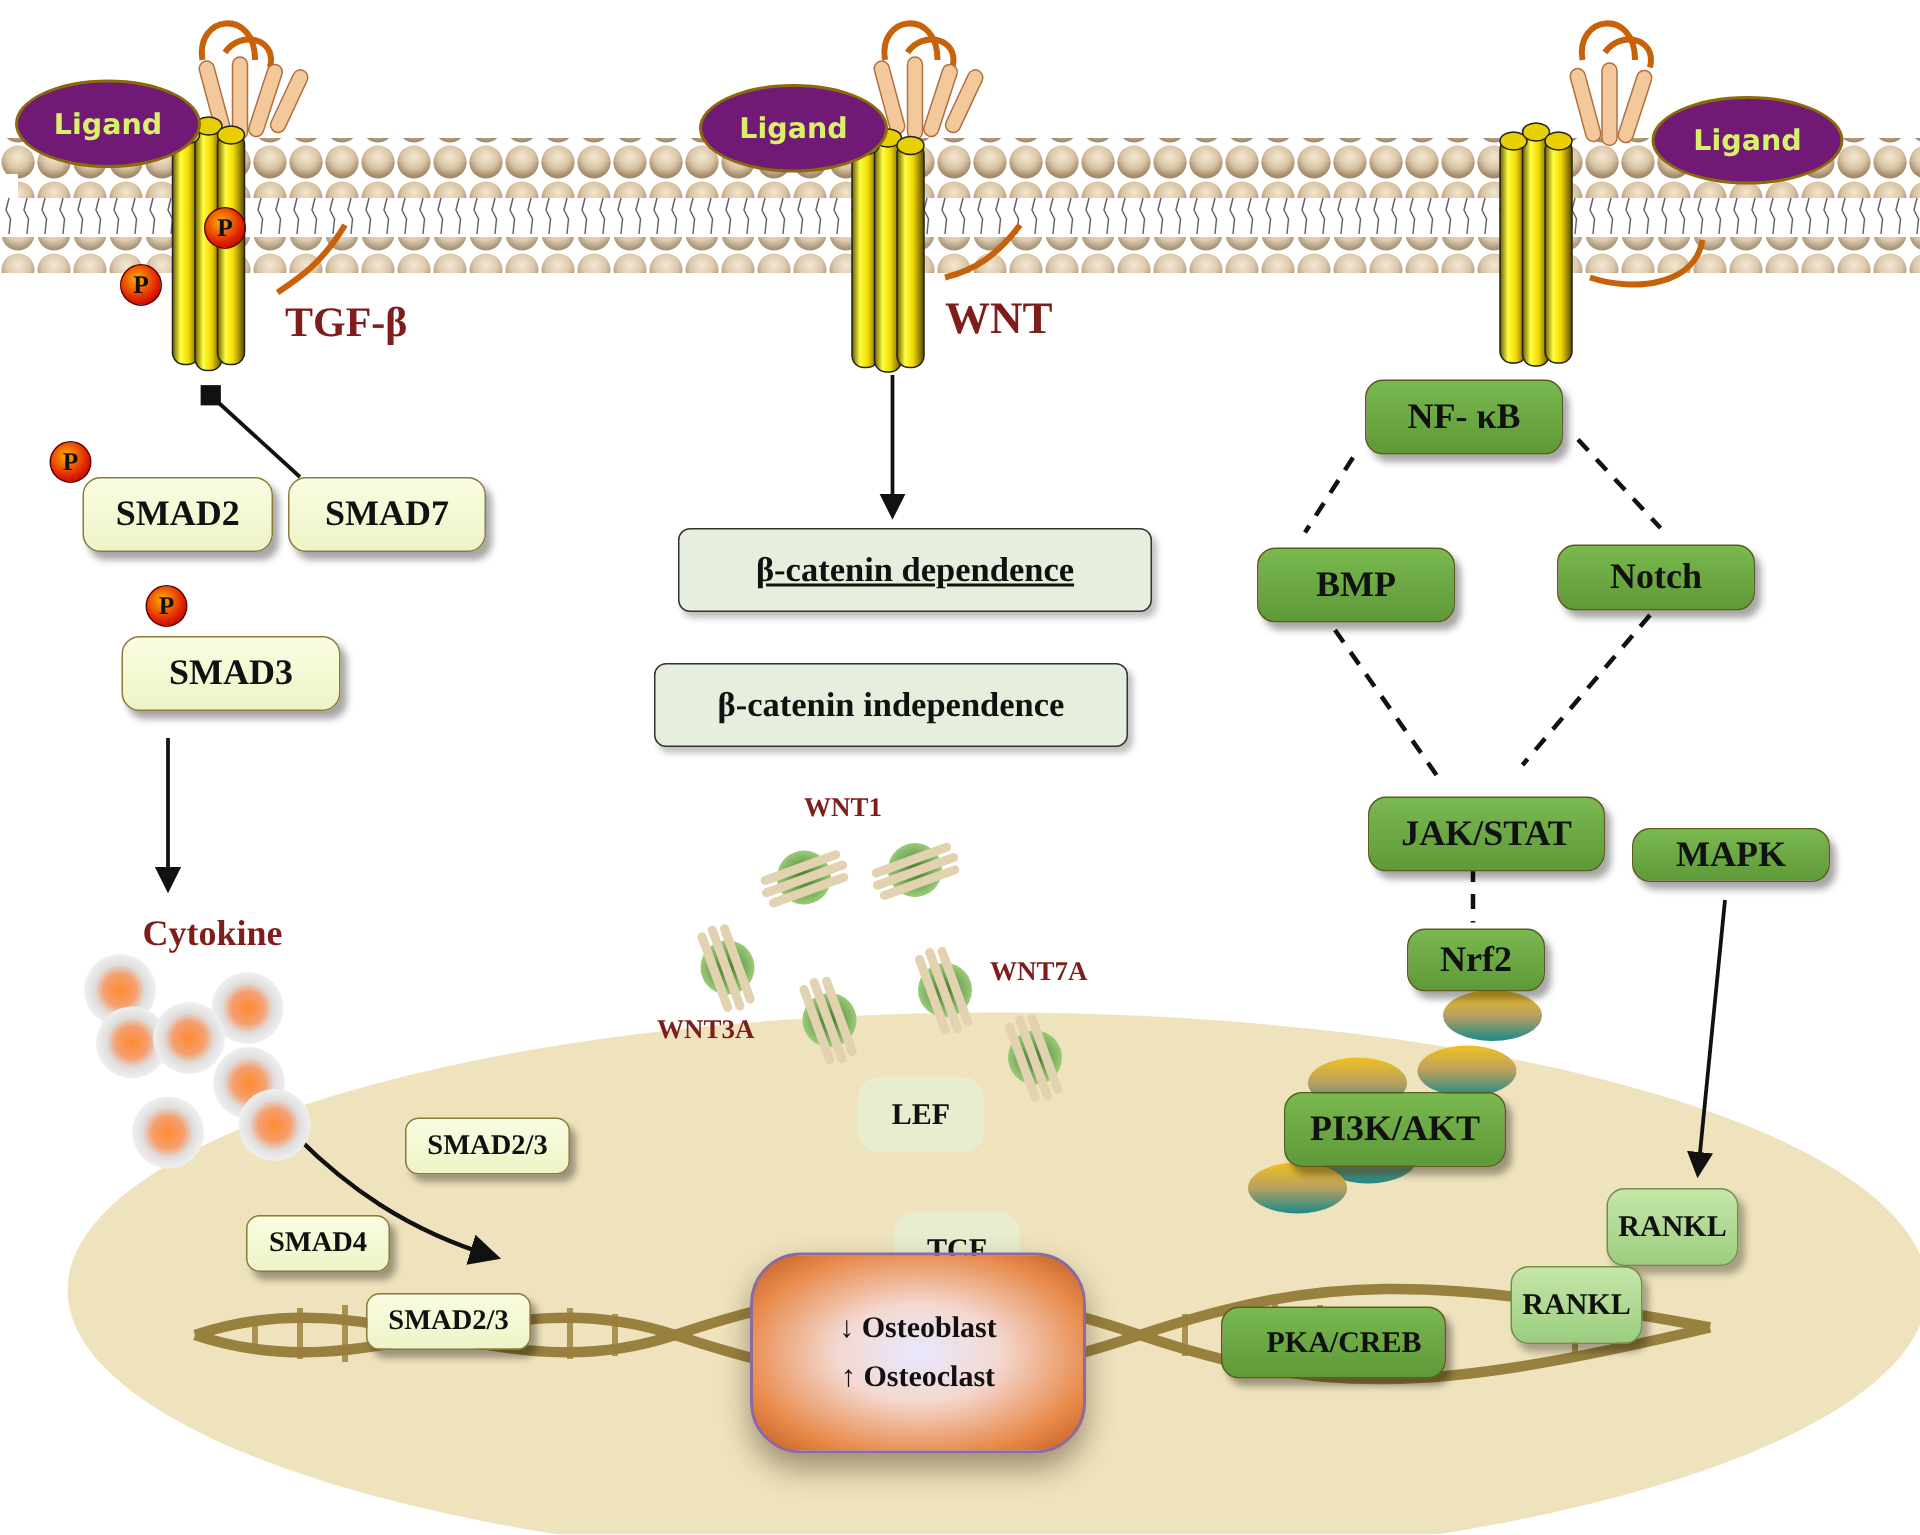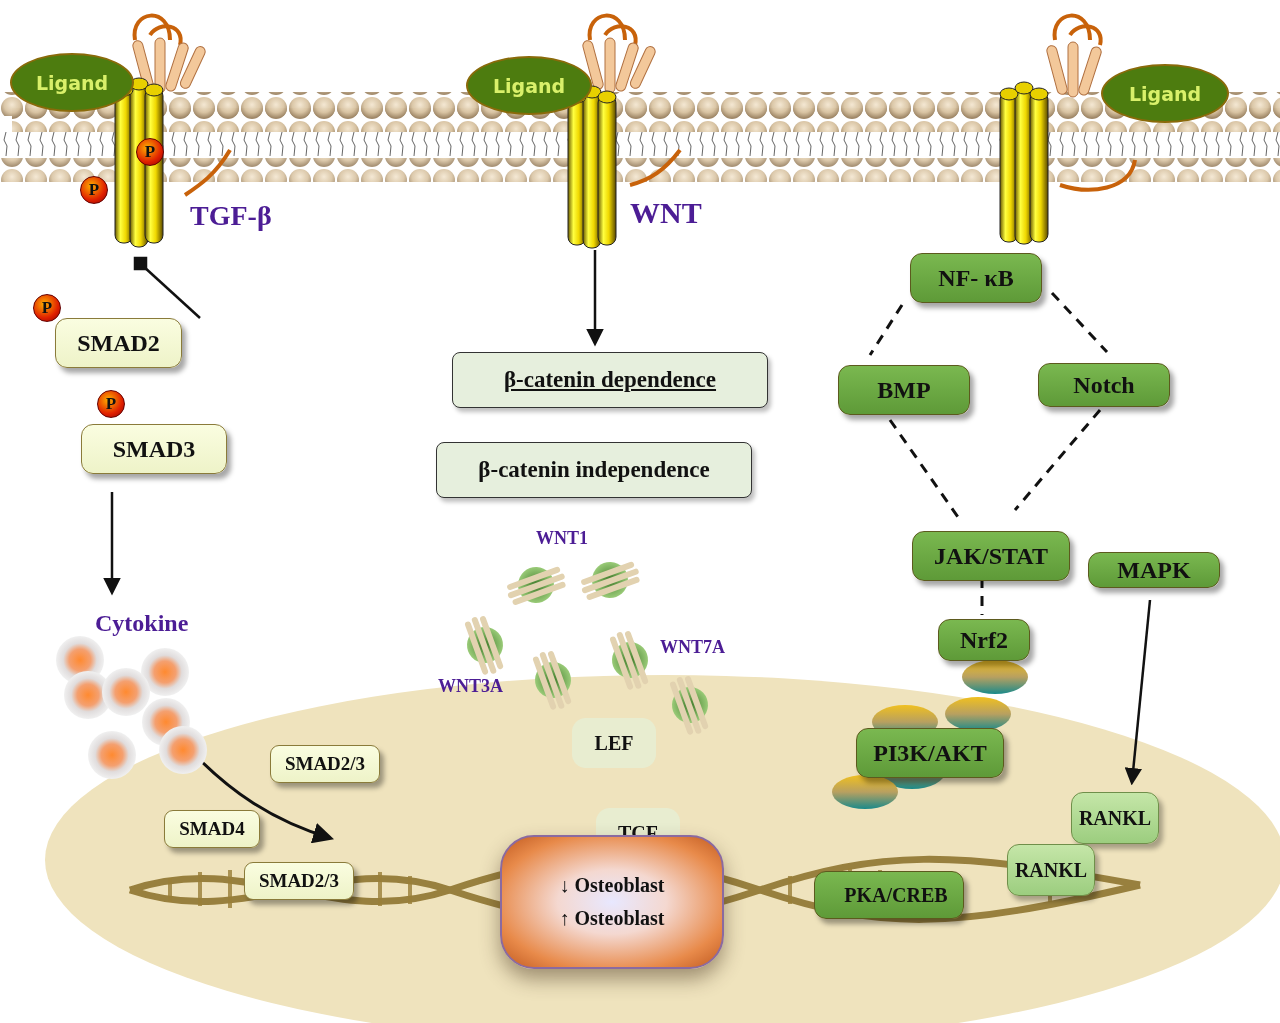--- a/index.html
+++ b/index.html
@@ -6,22 +6,22 @@
   #stage{position:relative;width:1280px;height:1023px;overflow:hidden;background:#ffffff;font-family:"Liberation Serif",serif;}
   svg#art{position:absolute;left:0;top:0;}
   .box{position:absolute;display:flex;align-items:center;justify-content:center;font-weight:bold;color:#111;border-radius:12px;box-sizing:border-box;white-space:nowrap;}
   .smad{background:linear-gradient(#fafde0,#eef3c8);border:1.5px solid #8a7b3a;box-shadow:4px 5px 5px rgba(0,0,0,0.35);font-size:24px;}
   .smad-sm{font-size:19px;border-radius:9px;}
   .beta{background:#e6efdd;border:1.5px solid #333;box-shadow:3px 4px 4px rgba(0,0,0,0.25);font-size:23px;border-radius:8px;}
   .green{background:linear-gradient(#7ab850,#5e9a38);border:1.5px solid #5c5a1e;box-shadow:4px 5px 5px rgba(0,0,0,0.35);font-size:24px;}
   .green-sm{font-size:20px;}
   .rankl{background:linear-gradient(#c5e6a8,#9ccd7f);border:1.5px solid #6f8f4a;box-shadow:4px 5px 5px rgba(0,0,0,0.3);font-size:20px;}
   .tf{background:rgba(230,240,215,0.75);font-size:20px;border-radius:14px;}
-  .label{position:absolute;font-weight:bold;color:#4c1d95;white-space:nowrap;}
-  .ligand{position:absolute;display:flex;align-items:center;justify-content:center;background:#4d7c0f;border:2px solid #8a6a0a;border-radius:50%;color:#d9f06a;font-family:"DejaVu Sans",sans-serif;font-weight:bold;font-size:19px;}
+  .label{position:absolute;font-weight:bold;color:#7f1d1d;white-space:nowrap;}
+  .ligand{position:absolute;display:flex;align-items:center;justify-content:center;background:#701a75;border:2px solid #8a6a0a;border-radius:50%;color:#d9f06a;font-family:"DejaVu Sans",sans-serif;font-weight:bold;font-size:19px;}
   .pbadge{position:absolute;width:26px;height:26px;border-radius:50%;background:radial-gradient(circle at 40% 35%,#ffb000,#e02000 60%,#8a0000);border:1px solid #600;display:flex;align-items:center;justify-content:center;font-weight:bold;color:#111;font-size:17px;}
   .osteo{position:absolute;left:500px;top:835px;width:220px;height:130px;border-radius:34px;background:radial-gradient(ellipse at 50% 50%,#e8e8ff 0%,#f4d8d0 35%,#e88a4a 75%,#c05a20 100%);border:2px solid #8a6aa0;box-shadow:0 10px 20px rgba(60,40,20,0.45);display:flex;flex-direction:column;align-items:center;justify-content:center;font-weight:bold;font-size:20px;color:#111;line-height:33px;}
 </style>
 </head>
 <body>
 
 <div id="stage">
   <svg id="art" width="1280" height="1023" viewBox="0 0 1280 1023">
     <defs>
       <radialGradient id="lipid" cx="50%" cy="35%" r="60%">
@@ -329,20 +329,21 @@
   <div class="ligand" style="left:466px;top:56px;width:122px;height:55px;">Ligand</div>
   <div class="ligand" style="left:1101px;top:64px;width:124px;height:55px;">Ligand</div>
 
   <div class="pbadge" style="left:136px;top:138px;">P</div>
   <div class="pbadge" style="left:80px;top:176px;">P</div>
   <div class="pbadge" style="left:33px;top:294px;">P</div>
   <div class="pbadge" style="left:97px;top:390px;">P</div>
 
   <div class="label" style="left:190px;top:200px;font-size:28px;">TGF-β</div>
   <div class="box smad" style="left:55px;top:318px;width:127px;height:50px;">SMAD2</div>
+  <div class="box smad" style="left:192px;top:318px;width:132px;height:50px;">SMAD7</div>
   <div class="box smad" style="left:81px;top:424px;width:146px;height:50px;">SMAD3</div>
   <div class="label" style="left:95px;top:610px;font-size:24px;">Cytokine</div>
   <div class="box smad smad-sm" style="left:270px;top:745px;width:110px;height:38px;">SMAD2/3</div>
   <div class="box smad smad-sm" style="left:164px;top:810px;width:96px;height:38px;">SMAD4</div>
   <div class="box smad smad-sm" style="left:244px;top:862px;width:110px;height:38px;">SMAD2/3</div>
 
   <div class="label" style="left:630px;top:196px;font-size:30px;">WNT</div>
   <div class="box beta" style="left:452px;top:352px;width:316px;height:56px;text-decoration:underline;">β-catenin dependence</div>
   <div class="box beta" style="left:436px;top:442px;width:316px;height:56px;">β-catenin independence</div>
   <div class="label" style="left:536px;top:528px;font-size:18px;">WNT1</div>
@@ -357,15 +358,15 @@
   <div class="box green" style="left:912px;top:531px;width:158px;height:50px;">JAK/STAT</div>
   <div class="box green" style="left:1088px;top:552px;width:132px;height:36px;">MAPK</div>
   <div class="box green" style="left:938px;top:619px;width:92px;height:42px;text-align:right;">Nrf2</div>
   <div class="box green" style="left:856px;top:728px;width:148px;height:50px;">PI3K/AKT</div>
   <div class="box green green-sm" style="left:814px;top:832px;width:150px;height:48px;padding-left:14px;margin-top:39px;">PKA/CREB</div>
   <div class="box rankl" style="left:1071px;top:792px;width:88px;height:52px;">RANKL</div>
   <div class="box rankl" style="left:1007px;top:844px;width:88px;height:52px;">RANKL</div>
 
   <div class="osteo">
     <span>↓ Osteoblast</span>
-    <span>↑ Osteoblast</span>
+    <span>↑ Osteoclast</span>
   </div>
 </div>
 
 </body></html>

